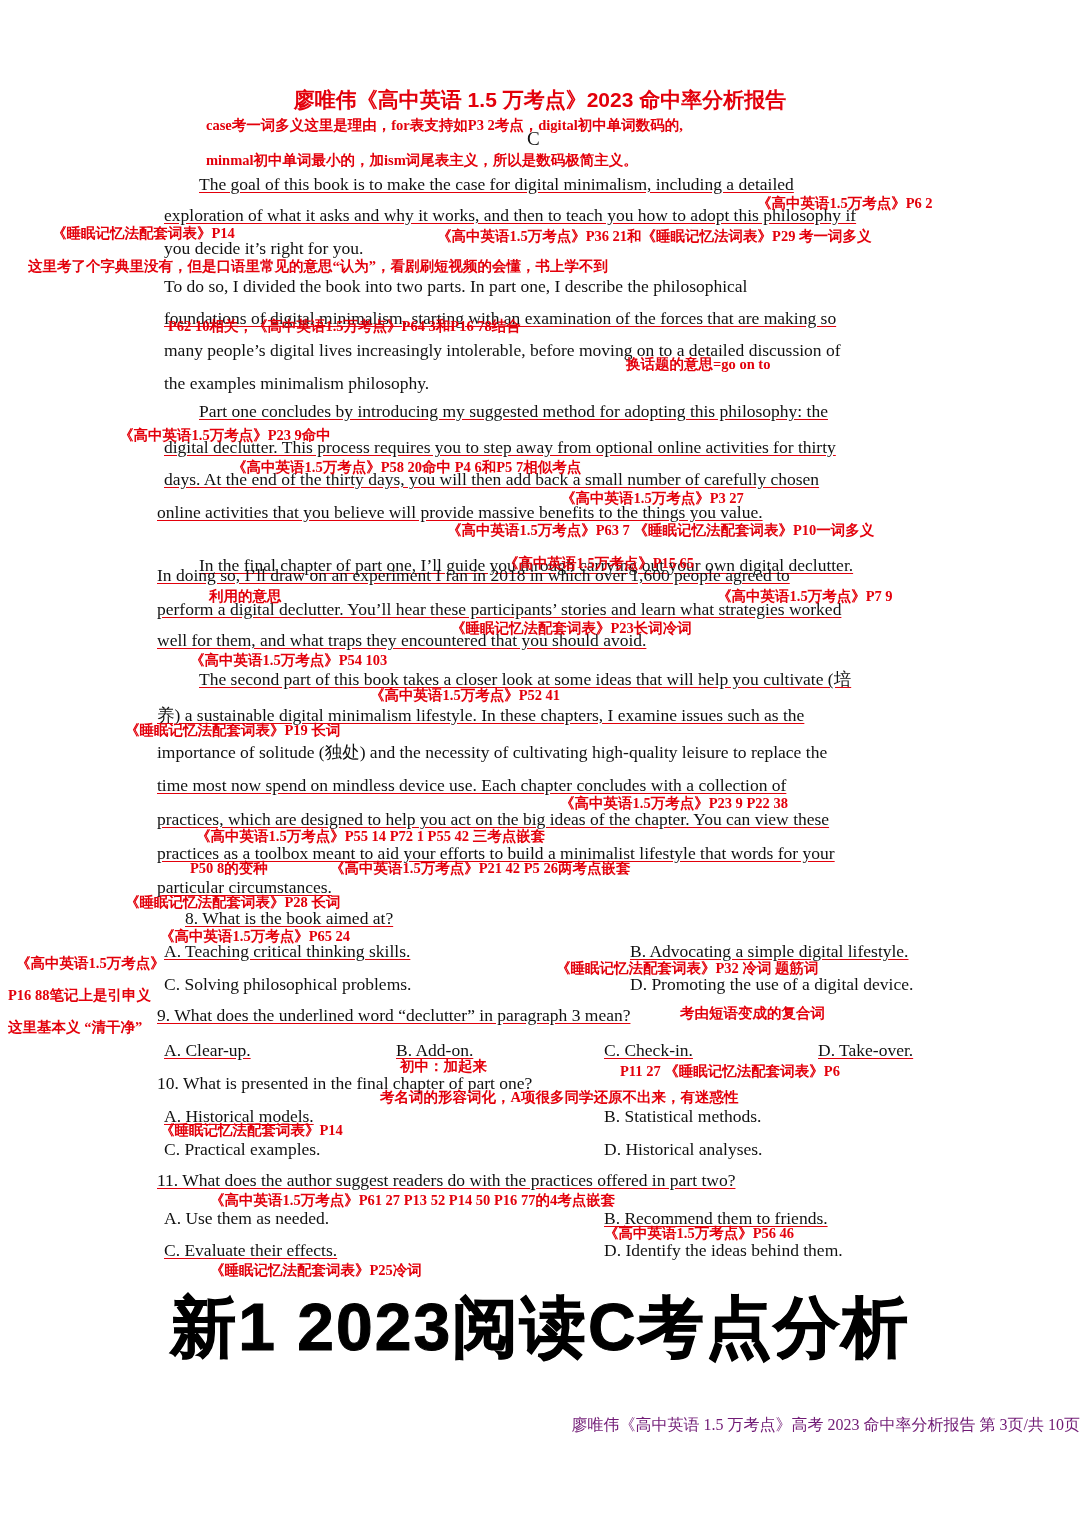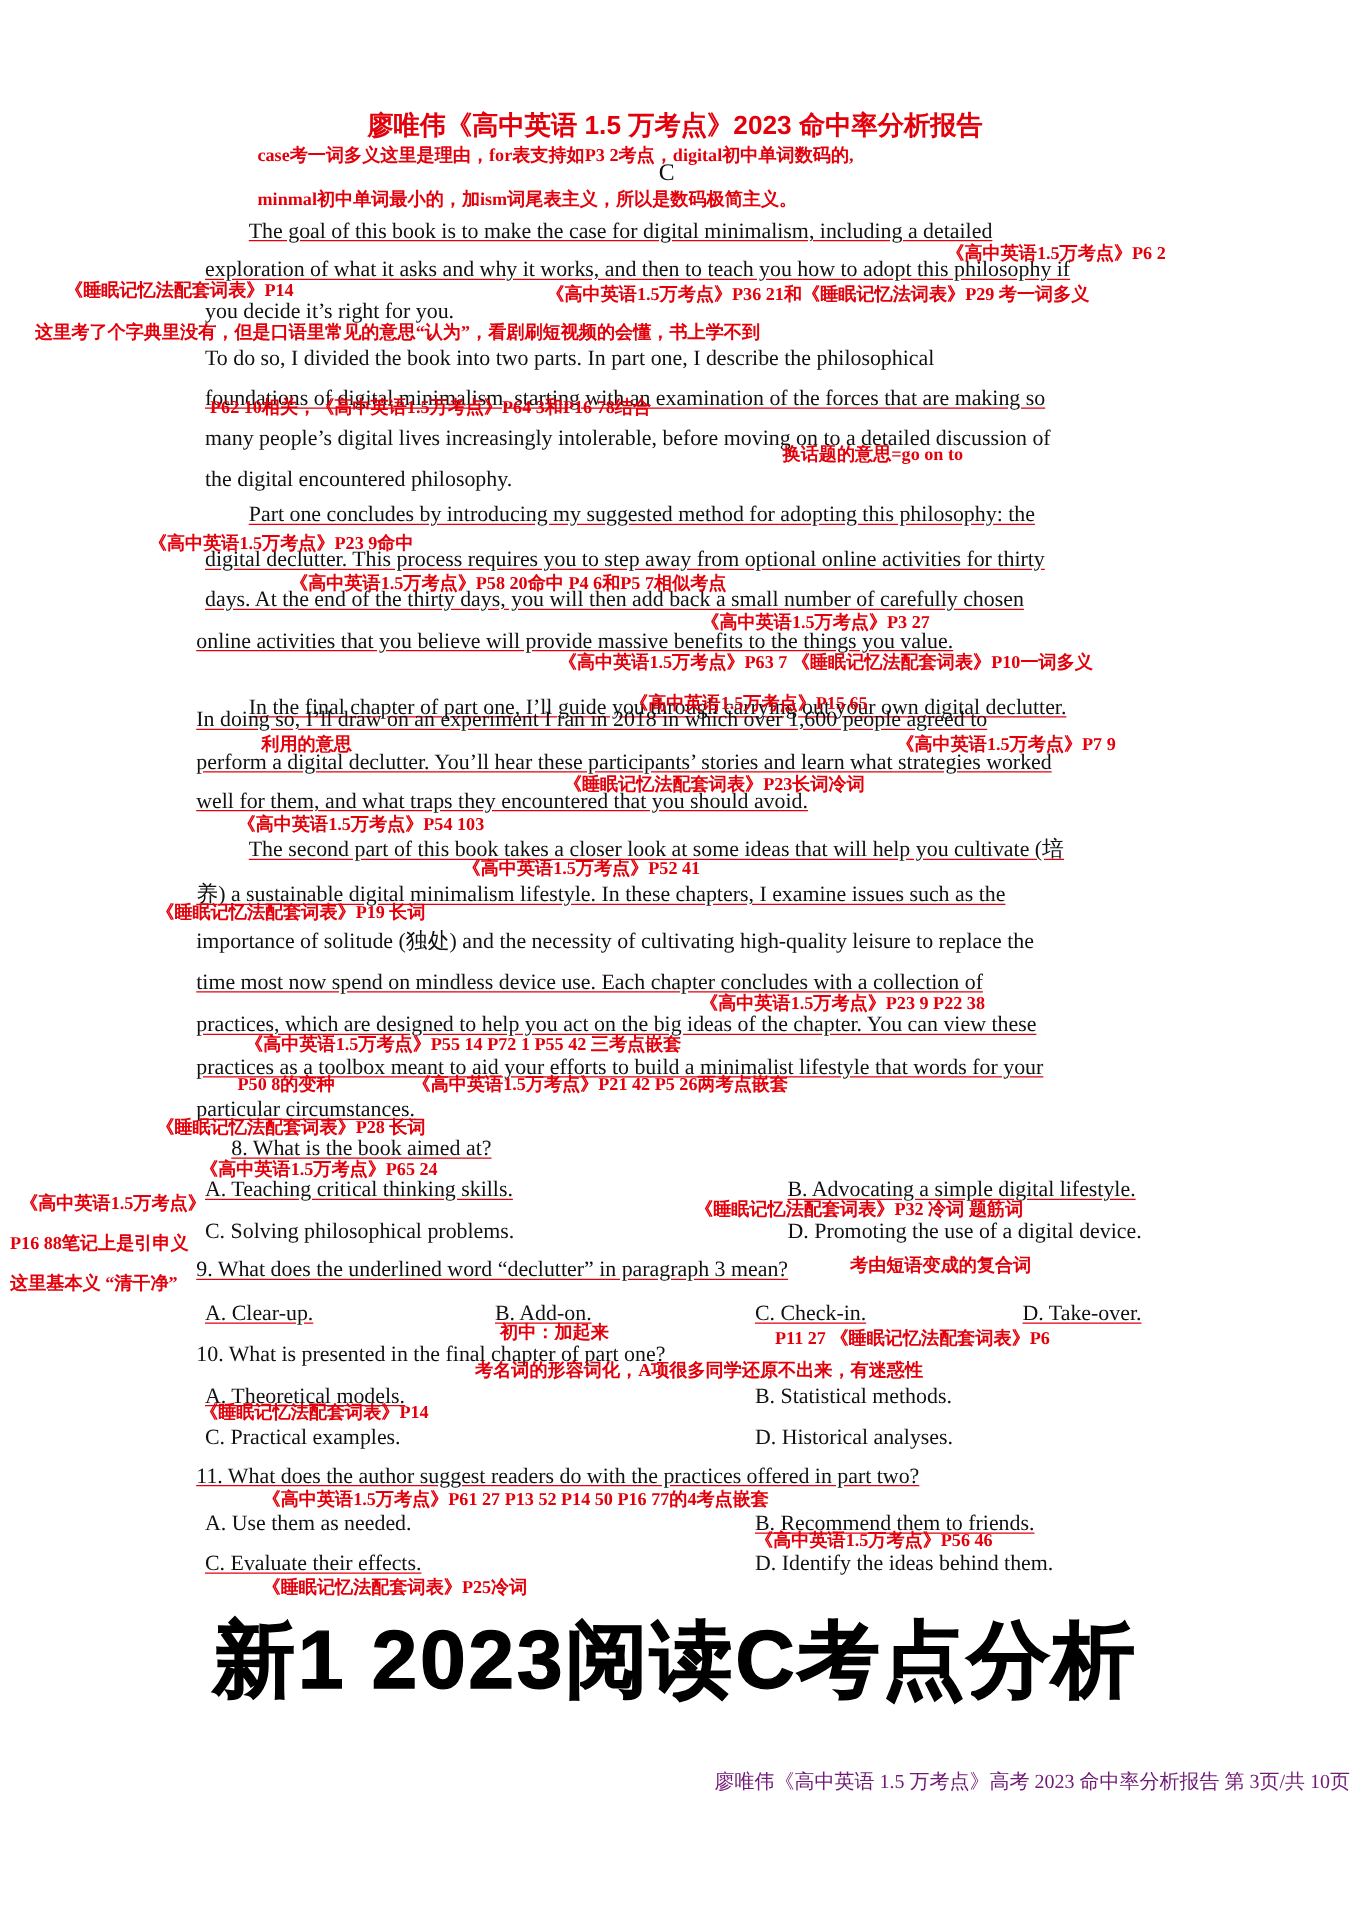--- a/index.html
+++ b/index.html
@@ -86,21 +86,21 @@
 
   <div class="abs" style="left:527px; top:128px; font-family:'Liberation Serif',serif; font-size:19px;">C</div>
 
   <div class="btext u" style="left:199px; top:174px;">The  goal  of  this  book  is  to  make  the  case  for  digital  minimalism,  including  a  detailed</div>
   <div class="btext u" style="left:164px; top:205px;">exploration of what it asks and why it works, and then to teach you how to adopt this philosophy if</div>
   <div class="btext" style="left:164px; top:238px;">you decide it’s right for you.</div>
 
   <div class="btext" style="left:164px; top:276px;">To do so, I divided the book into two parts. In part one, I describe the philosophical</div>
   <div class="btext u" style="left:164px; top:308px;">foundations of digital minimalism, starting with an examination of the forces that are making so</div>
   <div class="btext" style="left:164px; top:340px;">many people’s digital lives increasingly intolerable, before moving on to a detailed discussion of</div>
-  <div class="btext" style="left:164px; top:373px;">the digital encountered philosophy.</div>
+  <div class="btext" style="left:164px; top:373px;">the examples minimalism philosophy.</div>
 
   <div class="btext u" style="left:199px; top:401px;">Part one concludes by introducing my suggested method for adopting this philosophy: the</div>
   <div class="btext u" style="left:164px; top:437px;">digital declutter. This process requires you to step away from optional online activities for thirty</div>
   <div class="btext u" style="left:164px; top:469px;text-align:right;">days. At the end of the thirty days, you will then add back a small number of carefully chosen</div>
   <div class="btext u" style="left:157px; top:502px;">online activities that you believe will provide massive benefits to the things you value.</div>
 
   <div class="btext u" style="left:199px; top:532px;margin-top:23px;">In the final chapter of part one, I’ll guide you through carrying out your own digital declutter.</div>
   <div class="btext u" style="left:157px; top:565px;">In  doing  so,  I’ll  draw  on  an  experiment  I  ran  in  2018  in  which  over  1,600  people  agreed  to</div>
   <div class="btext u" style="left:157px; top:599px;">perform a digital declutter. You’ll hear these participants’ stories and learn what strategies worked</div>
   <div class="btext u" style="left:157px; top:630px;">well for them, and what traps they encountered that you should avoid.</div>
@@ -119,21 +119,21 @@
   <div class="q" style="left:164px; top:974px;">C. Solving philosophical problems.</div>
   <div class="q" style="left:630px; top:974px;">D. Promoting the use of a digital device.</div>
 
   <div class="q u" style="left:157px; top:1005px;">9. What does the underlined word “declutter” in paragraph 3 mean?</div>
   <div class="q u" style="left:164px; top:1040px;">A. Clear-up.</div>
   <div class="q u" style="left:396px; top:1040px;">B. Add-on.</div>
   <div class="q u" style="left:604px; top:1040px;">C. Check-in.</div>
   <div class="q u" style="left:818px; top:1040px;">D. Take-over.</div>
 
   <div class="q" style="left:157px; top:1073px;">10. What is presented in the final chapter of part one?</div>
-  <div class="q u" style="left:164px; top:1106px;">A. Theoretical models.</div>
+  <div class="q u" style="left:164px; top:1106px;">A. Historical models.</div>
   <div class="q" style="left:604px; top:1106px;">B. Statistical methods.</div>
   <div class="q" style="left:164px; top:1139px;">C. Practical examples.</div>
   <div class="q" style="left:604px; top:1139px;">D. Historical analyses.</div>
 
   <div class="q u" style="left:157px; top:1170px;">11. What does the author suggest readers do with the practices offered in part two?</div>
   <div class="q" style="left:164px; top:1208px;">A. Use them as needed.</div>
   <div class="q u" style="left:604px; top:1208px;">B. Recommend them to friends.</div>
   <div class="q u" style="left:164px; top:1240px;">C. Evaluate their effects.</div>
   <div class="q" style="left:604px; top:1240px;">D. Identify the ideas behind them.</div>
 

